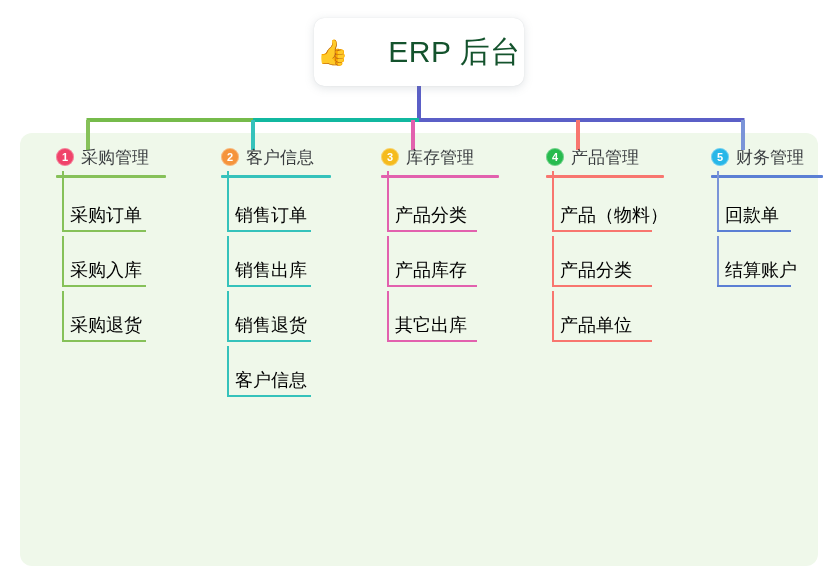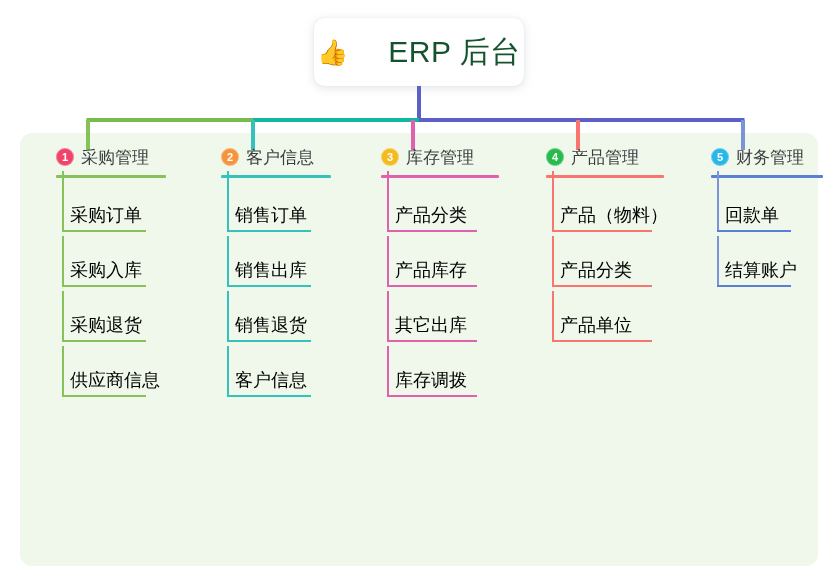--- a/index.html
+++ b/index.html
@@ -132,25 +132,20 @@
           <div class="leaf">
             <div class="leaf-stem" style="background: rgb(134, 193, 89); top: 0px;"></div>
             <div class="leaf-label">采购入库</div>
             <div class="leaf-rule" style="width: 84px; background: rgb(134, 193, 89);"></div>
           </div>
           <div class="leaf">
             <div class="leaf-stem" style="background: rgb(134, 193, 89); top: 0px;"></div>
             <div class="leaf-label">采购退货</div>
             <div class="leaf-rule" style="width: 84px; background: rgb(134, 193, 89);"></div>
           </div>
-          <div class="leaf">
-            <div class="leaf-stem" style="background: rgb(134, 193, 89); top: 0px;"></div>
-            <div class="leaf-label">供应商信息</div>
-            <div class="leaf-rule" style="width: 84px; background: rgb(134, 193, 89);"></div>
-          </div>
         </div>
       </div>
       <div class="col" style="left: 203px; width: 150px;">
         <div class="col-head">
           <span class="badge" style="background: rgb(245, 148, 60);">2</span>
           <span class="head-label">客户信息</span>
           <div class="head-rule" style="width: 110px; background: rgb(53, 194, 187);"></div>
         </div>
         <div class="leaves">
           <div class="leaf">
@@ -190,25 +185,20 @@
           <div class="leaf">
             <div class="leaf-stem" style="background: rgb(226, 97, 174); top: 0px;"></div>
             <div class="leaf-label">产品库存</div>
             <div class="leaf-rule" style="width: 90px; background: rgb(226, 97, 174);"></div>
           </div>
           <div class="leaf">
             <div class="leaf-stem" style="background: rgb(226, 97, 174); top: 0px;"></div>
             <div class="leaf-label">其它出库</div>
             <div class="leaf-rule" style="width: 90px; background: rgb(226, 97, 174);"></div>
           </div>
-          <div class="leaf">
-            <div class="leaf-stem" style="background: rgb(226, 97, 174); top: 0px;"></div>
-            <div class="leaf-label">库存调拨</div>
-            <div class="leaf-rule" style="width: 90px; background: rgb(226, 97, 174);"></div>
-          </div>
         </div>
       </div>
       <div class="col" style="left: 528px; width: 160px;">
         <div class="col-head">
           <span class="badge" style="background: rgb(39, 187, 78);">4</span>
           <span class="head-label">产品管理</span>
           <div class="head-rule" style="width: 118px; background: rgb(248, 118, 111);"></div>
         </div>
         <div class="leaves">
           <div class="leaf">

